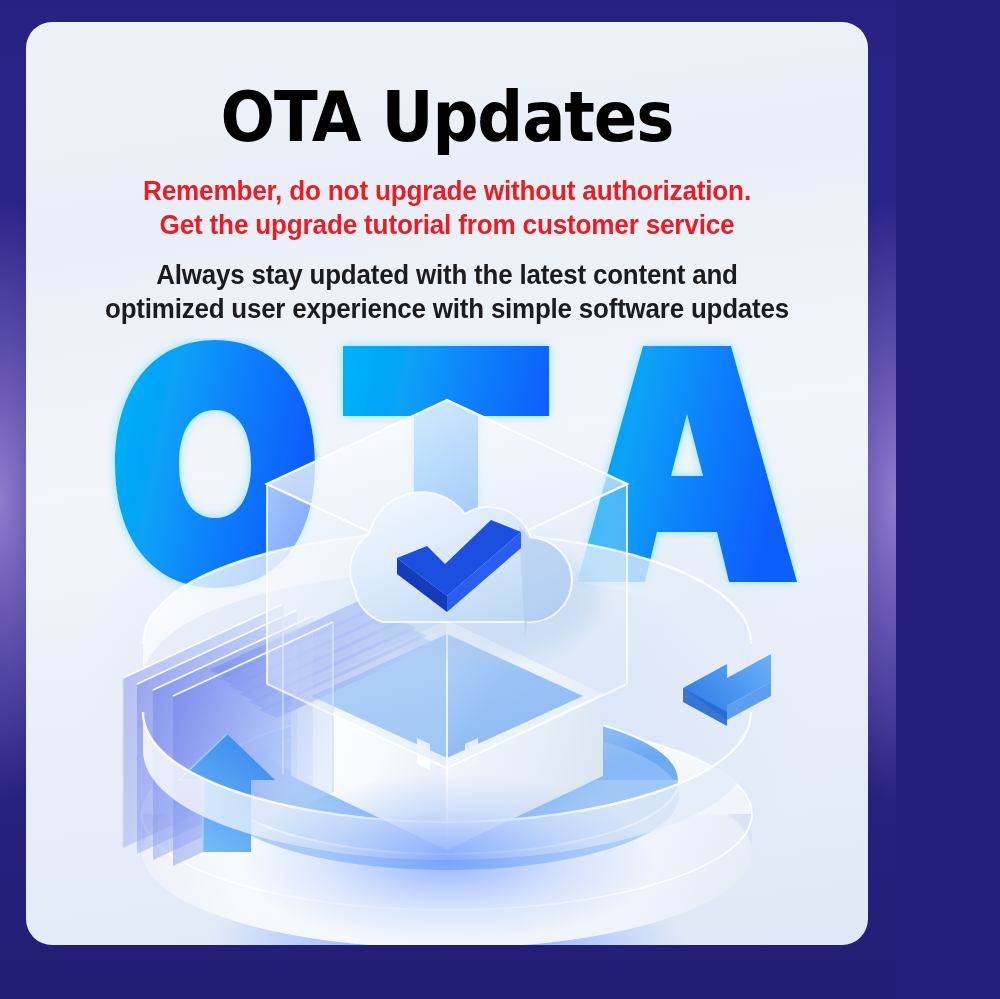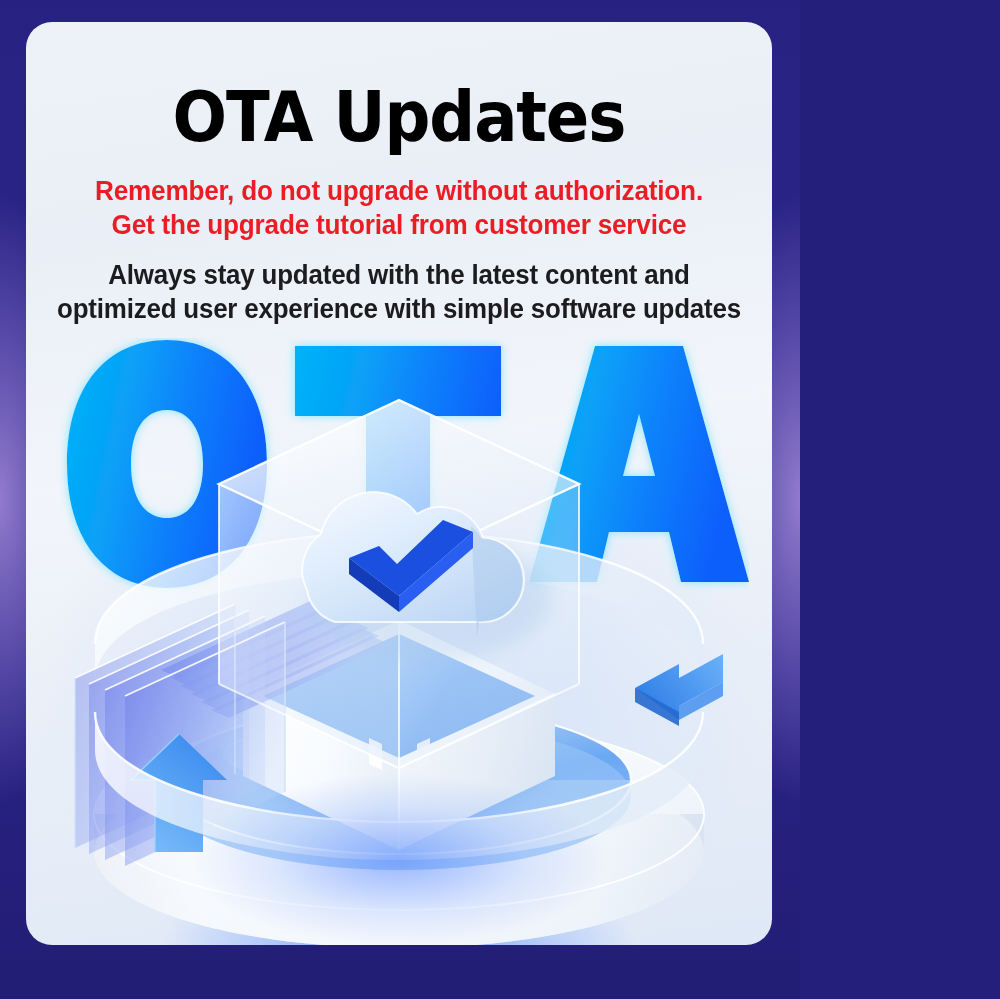--- a/index.html
+++ b/index.html
@@ -5,21 +5,21 @@
 <style>
   html,body{margin:0;padding:0;}
   body{
     width:1000px;height:999px;overflow:hidden;
     font-family:"Liberation Sans","DejaVu Sans",sans-serif;
     background:#231f7a;
   }
 
   
   .frame{
-    position:relative;width:800px;height:999px;box-sizing:border-box;
+    position:relative;width:896px;height:999px;box-sizing:border-box;
     background:
       radial-gradient(ellipse 120px 380px at 0% 50%, rgba(150,128,210,.95) 0%, rgba(120,100,190,.55) 45%, rgba(38,32,122,0) 80%),
       radial-gradient(ellipse 120px 380px at 100% 50%, rgba(150,128,210,.95) 0%, rgba(120,100,190,.55) 45%, rgba(38,32,122,0) 80%),
       linear-gradient(180deg,#272282 0%,#2b2589 35%,#2a2486 65%,#221d74 100%);
     padding:22px 28px 54px 26px;
   }
 
   
   .card{
     position:relative;width:100%;height:100%;

